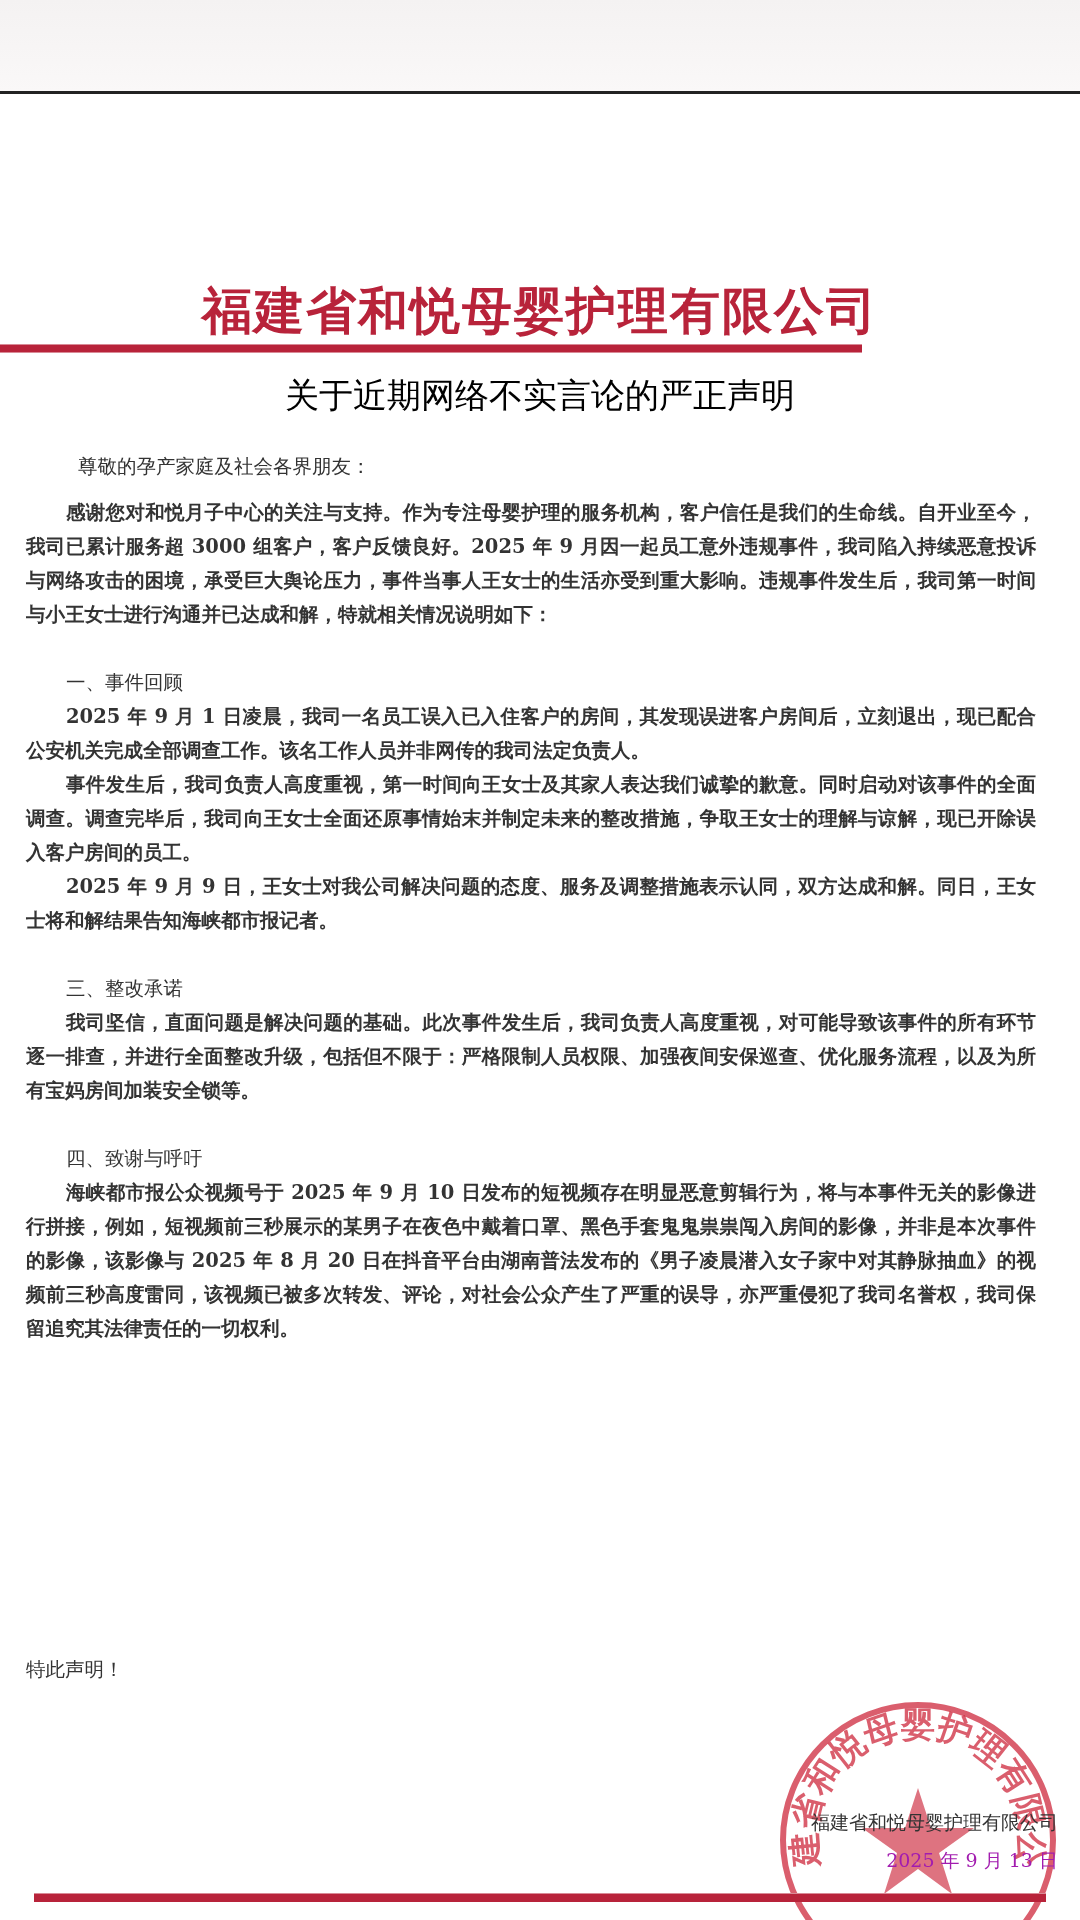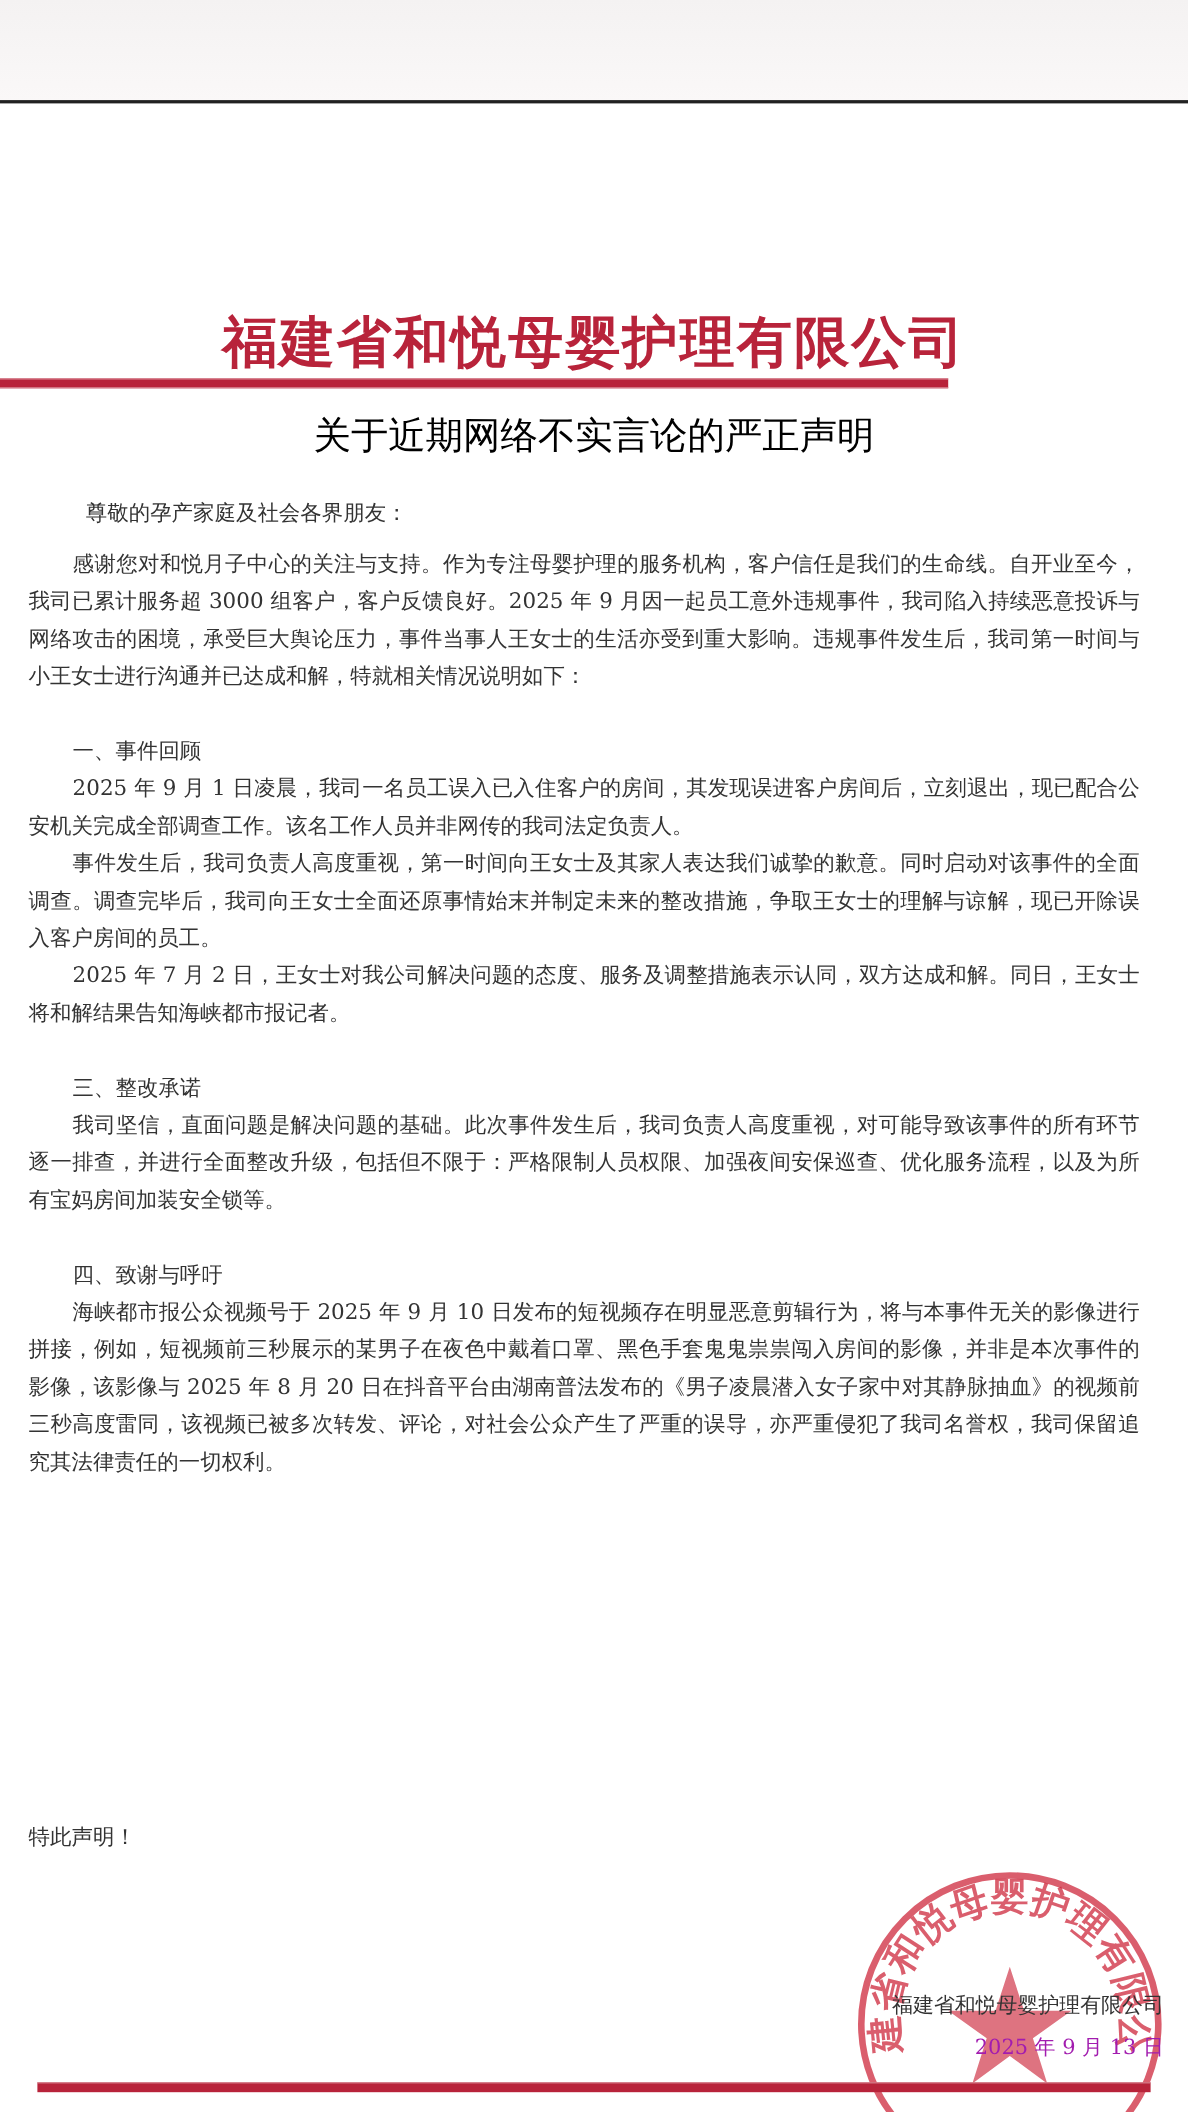--- a/index.html
+++ b/index.html
@@ -34,21 +34,21 @@
     .doc-title {
       position: absolute; left: 0; width: 1080px; top: 373px;
       text-align: center;
       font-family: "DejaVu Sans", "Liberation Sans", sans-serif;
       font-size: 34px; color: #000000;
     }
     .body-text {
       position: absolute; left: 26px; width: 1010px; top: 438px;
       font-size: 19.5px; line-height: 34px; color: #333;
     }
-    .p { margin: 0; text-indent: 40px; text-align: justify; }
+    .p { margin: 0; text-indent: 40px; text-align: justify; font-weight: bold; }
     .heading { margin: 34px 0 0 0; text-indent: 40px; }
     .salutation { margin: 12px; text-indent: 40px; }
     .gap { height: 20px; }
     .closing { position: absolute; left: 26px; top: 1656px; font-size: 19.5px; color: #333; }
     .sign-org {
       position: absolute; right: 22px; top: 1810px; font-size: 19px; color: #333;
     }
     .sign-date {
       position: absolute; right: 22px; top: 1848px; font-size: 19px; color: #a21caf;
     }
@@ -76,21 +76,21 @@
 <div class="doc-title">关于近期网络不实言论的严正声明</div>
 
 <div class="body-text">
   <p class="salutation">尊敬的孕产家庭及社会各界朋友：</p>
   <p class="p">感谢您对和悦月子中心的关注与支持。作为专注母婴护理的服务机构，客户信任是我们的生命线。自开业至今，我司已累计服务超 3000 组客户，客户反馈良好。2025 年 9 月因一起员工意外违规事件，我司陷入持续恶意投诉与网络攻击的困境，承受巨大舆论压力，事件当事人王女士的生活亦受到重大影响。违规事件发生后，我司第一时间与小王女士进行沟通并已达成和解，特就相关情况说明如下：</p>
 
   <p class="heading">一、事件回顾</p>
   <p class="p">2025 年 9 月 1 日凌晨，我司一名员工误入已入住客户的房间，其发现误进客户房间后，立刻退出，现已配合公安机关完成全部调查工作。该名工作人员并非网传的我司法定负责人。</p>
 
   <p class="p">事件发生后，我司负责人高度重视，第一时间向王女士及其家人表达我们诚挚的歉意。同时启动对该事件的全面调查。调查完毕后，我司向王女士全面还原事情始末并制定未来的整改措施，争取王女士的理解与谅解，现已开除误入客户房间的员工。</p>
-  <p class="p">2025 年 7 月 2 日，王女士对我公司解决问题的态度、服务及调整措施表示认同，双方达成和解。同日，王女士将和解结果告知海峡都市报记者。</p>
+  <p class="p">2025 年 9 月 9 日，王女士对我公司解决问题的态度、服务及调整措施表示认同，双方达成和解。同日，王女士将和解结果告知海峡都市报记者。</p>
 
   <p class="heading">三、整改承诺</p>
   <p class="p">我司坚信，直面问题是解决问题的基础。此次事件发生后，我司负责人高度重视，对可能导致该事件的所有环节逐一排查，并进行全面整改升级，包括但不限于：严格限制人员权限、加强夜间安保巡查、优化服务流程，以及为所有宝妈房间加装安全锁等。</p>
 
   <p class="heading">四、致谢与呼吁</p>
   <p class="p">海峡都市报公众视频号于 2025 年 9 月 10 日发布的短视频存在明显恶意剪辑行为，将与本事件无关的影像进行拼接，例如，短视频前三秒展示的某男子在夜色中戴着口罩、黑色手套鬼鬼祟祟闯入房间的影像，并非是本次事件的影像，该影像与 2025 年 8 月 20 日在抖音平台由湖南普法发布的《男子凌晨潜入女子家中对其静脉抽血》的视频前三秒高度雷同，该视频已被多次转发、评论，对社会公众产生了严重的误导，亦严重侵犯了我司名誉权，我司保留追究其法律责任的一切权利。</p>
   <div class="gap"></div>
 </div>
 
 <div class="closing">特此声明！</div>

